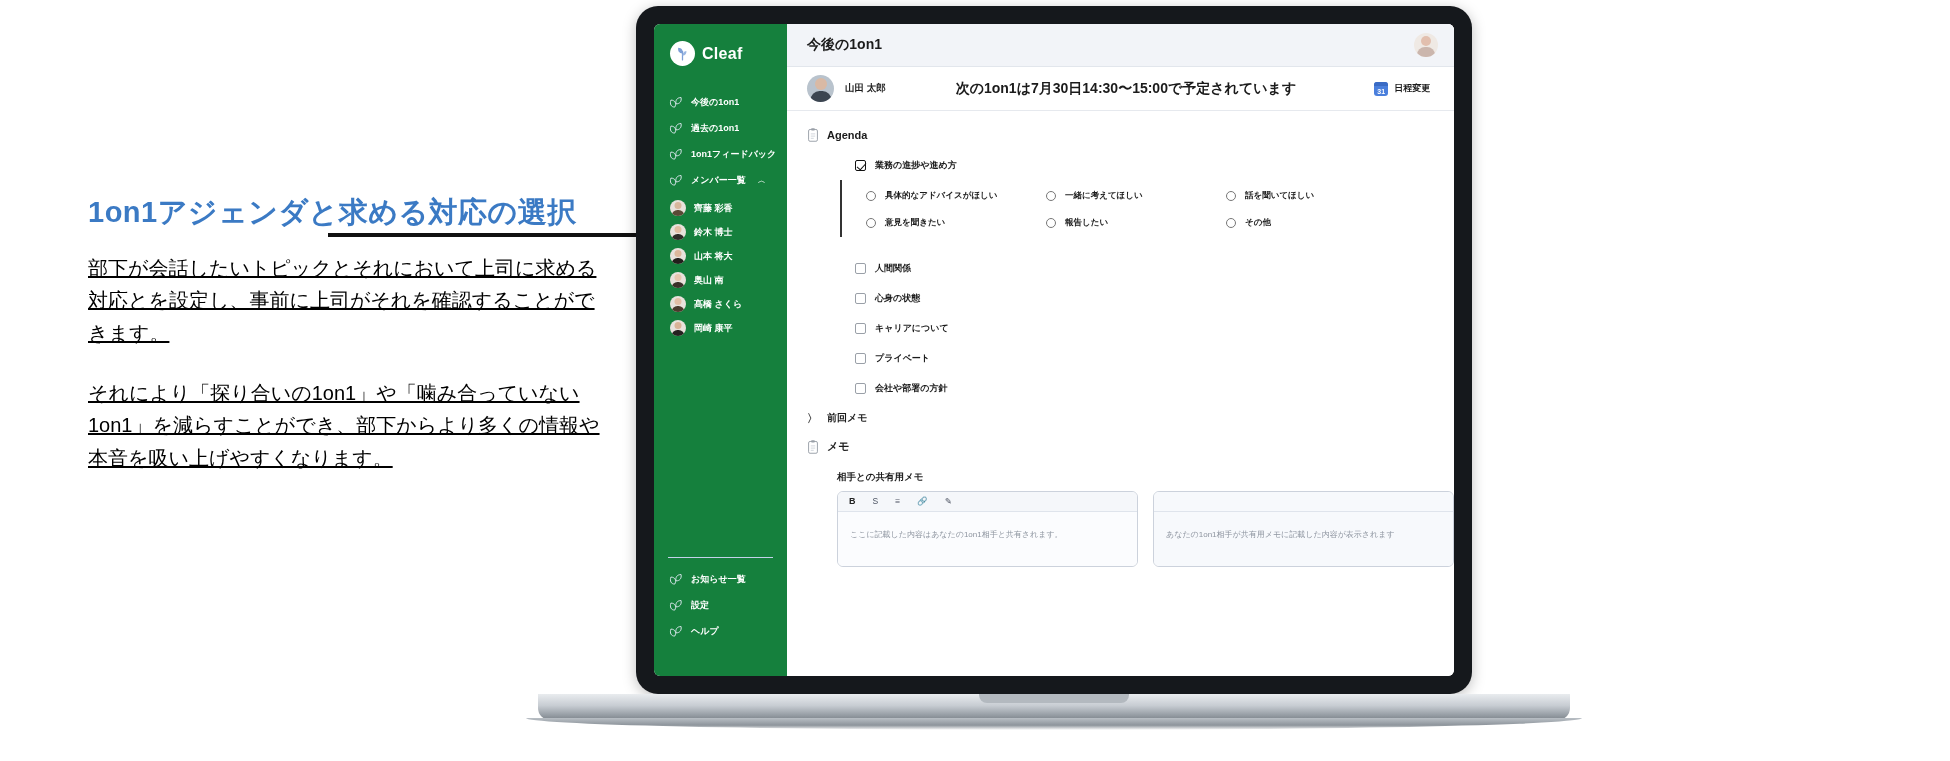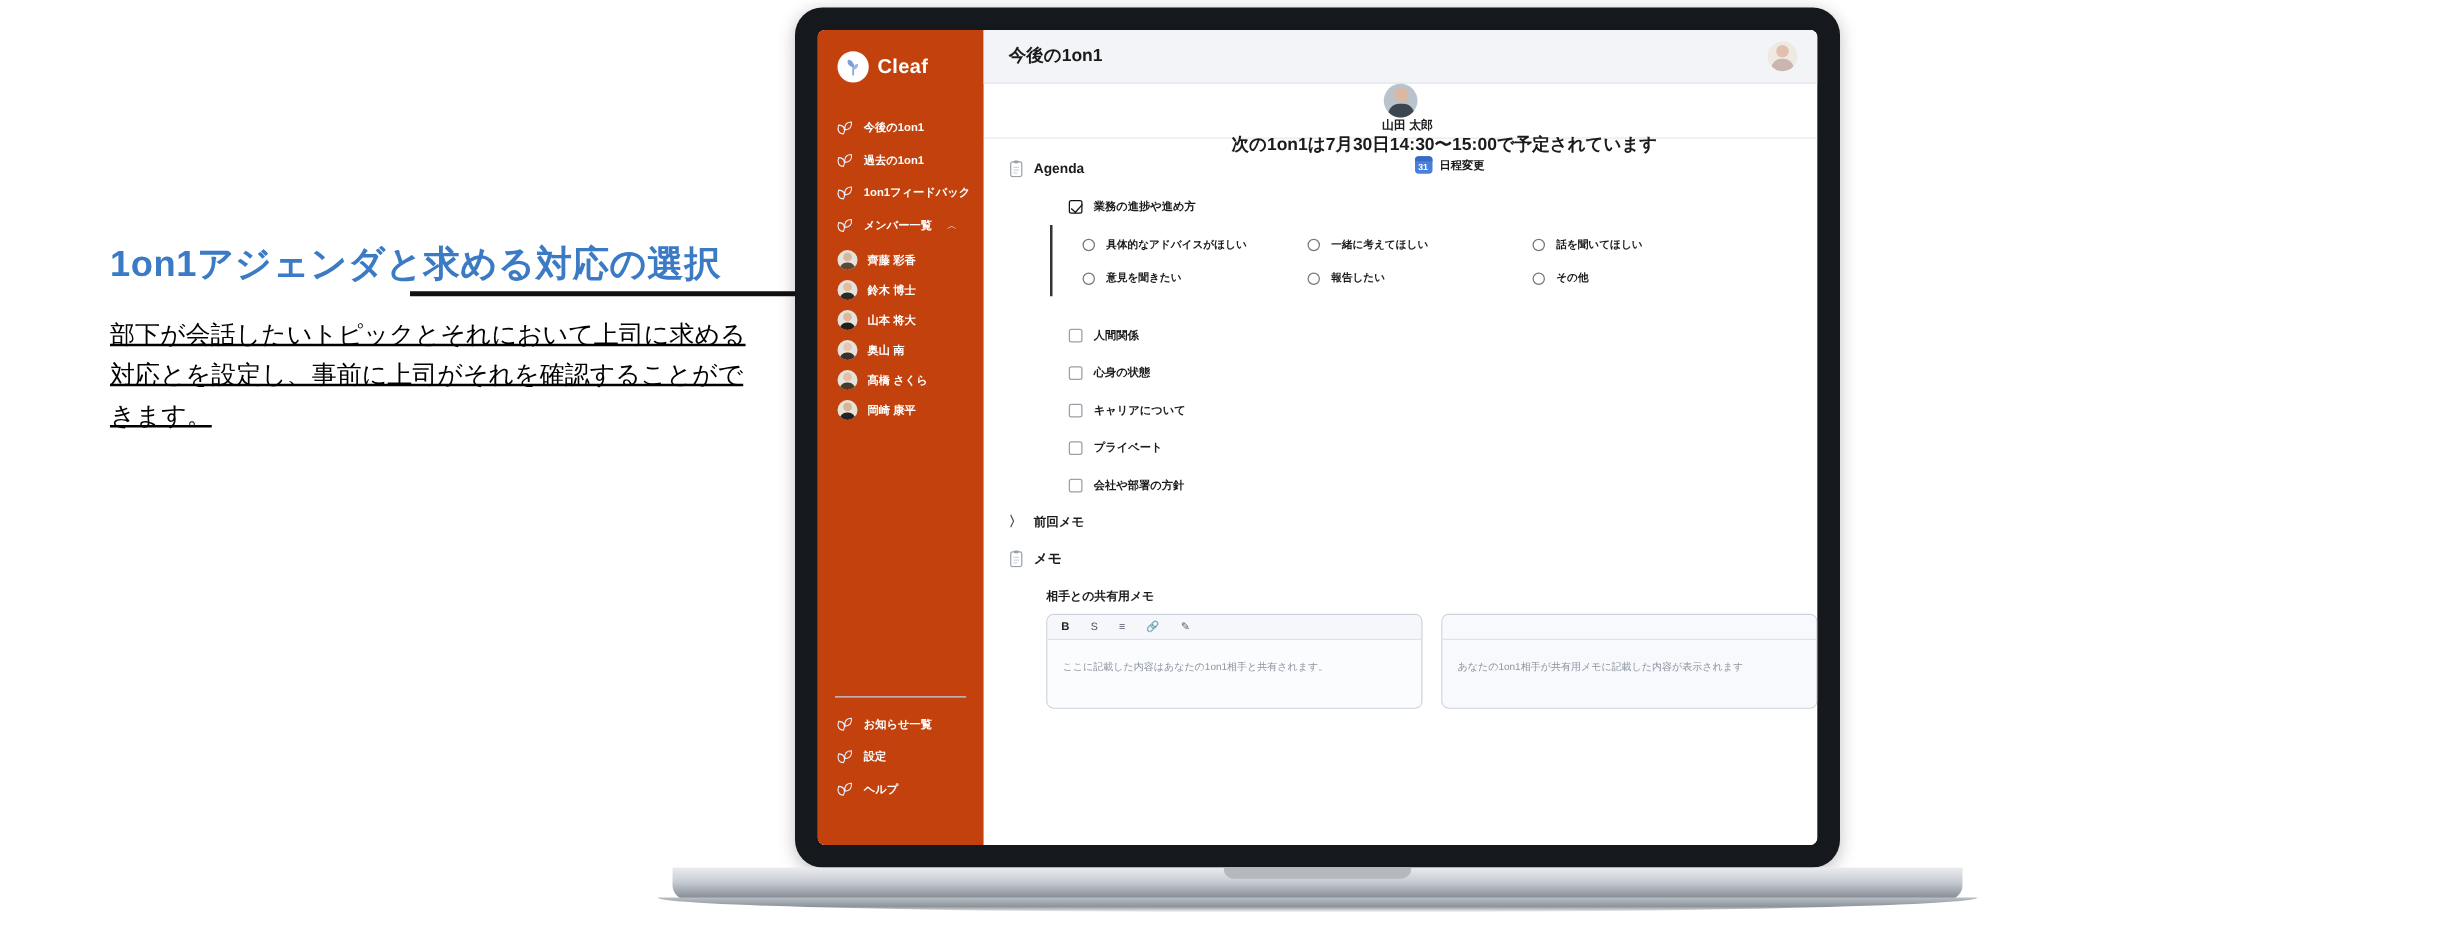--- a/index.html
+++ b/index.html
@@ -56,21 +56,21 @@
   }
   .base-foot{
     position:absolute;left:-110px;top:712px;width:1056px;height:12px;
     background:linear-gradient(180deg,#b9bfc5 0%,#8d949b 60%,#ffffff 100%);
     border-radius:0 0 50% 50%/0 0 100% 100%;
   }
 
   
   .sidebar{
     position:absolute;left:0;top:0;width:133px;height:652px;
-    background:#c2410c;color:#fff;box-sizing:border-box;
+    background:#15803d;color:#fff;box-sizing:border-box;
   }
   .brand{display:flex;align-items:center;gap:7px;padding:17px 0 0 16px;}
   .brand-logo{
     width:25px;height:25px;border-radius:50%;background:#fff;
     display:flex;align-items:center;justify-content:center;flex:0 0 auto;
   }
   .brand-name{font-size:16px;font-weight:bold;letter-spacing:.3px;}
 
   .nav{margin-top:23px;}
   .nav-item{
@@ -110,21 +110,21 @@
   .topbar-title{font-size:14px;font-weight:bold;color:#1b1b1b;}
   .top-avatar{
     width:24px;height:24px;border-radius:50%;overflow:hidden;position:relative;
     background:#efe9e4;
   }
   .top-avatar i{position:absolute;left:50%;bottom:-2px;transform:translateX(-50%);width:18px;height:12px;border-radius:8px 8px 0 0;background:#cbb6ad;}
   .top-avatar b{position:absolute;left:50%;top:3px;transform:translateX(-50%);width:10px;height:10px;border-radius:50%;background:#e2bfae;}
 
   .meetbar{
     height:44px;border-bottom:1px solid #e6e9ee;display:flex;align-items:center;
-    padding:0 20px;box-sizing:border-box;gap:0;flex-direction:column;
+    padding:0 20px;box-sizing:border-box;gap:0;
   }
   .meet-av{
     width:27px;height:27px;border-radius:50%;overflow:hidden;position:relative;
     background:#b9c3cd;flex:0 0 auto;
   }
   .meet-av i{position:absolute;left:50%;bottom:-3px;transform:translateX(-50%);width:21px;height:14px;border-radius:9px 9px 0 0;background:#3c4550;}
   .meet-av b{position:absolute;left:50%;top:3px;transform:translateX(-50%);width:12px;height:12px;border-radius:50%;background:#d9b9a4;}
   .meet-name{font-size:9.5px;font-weight:bold;margin-left:11px;color:#1b1b1b;white-space:nowrap;}
   .meet-sched{font-size:14px;font-weight:bold;color:#1b1b1b;margin-left:70px;white-space:nowrap;}
   .meet-resched{display:flex;align-items:center;gap:6px;margin-left:78px;}
@@ -191,20 +191,21 @@
   .memo-ph{font-size:8px;color:#8d949f;white-space:nowrap;}
   .memo-box.readonly .memo-body{background:#f7f9fc;}
   .memo-box.readonly .memo-toolbar{background:#f7f9fc;}
 </style>
 </head>
 <body>
 
 <div id="annotation">
   <div class="ann-title">1on1アジェンダと求める対応の選択</div>
   <div class="ann-para">部下が会話したいトピックとそれにおいて上司に求める対応とを設定し、事前に上司がそれを確認することができます。</div>
+  <div class="ann-para second">それにより「探り合いの1on1」や「噛み合っていない1on1」を減らすことができ、部下からより多くの情報や本音を吸い上げやすくなります。</div>
 </div>
 
 <div id="connector">
   <div class="line"></div>
   <div class="dot"></div>
 </div>
 
 <div id="laptop">
   <div class="lid">
     <div class="lid-inner">

